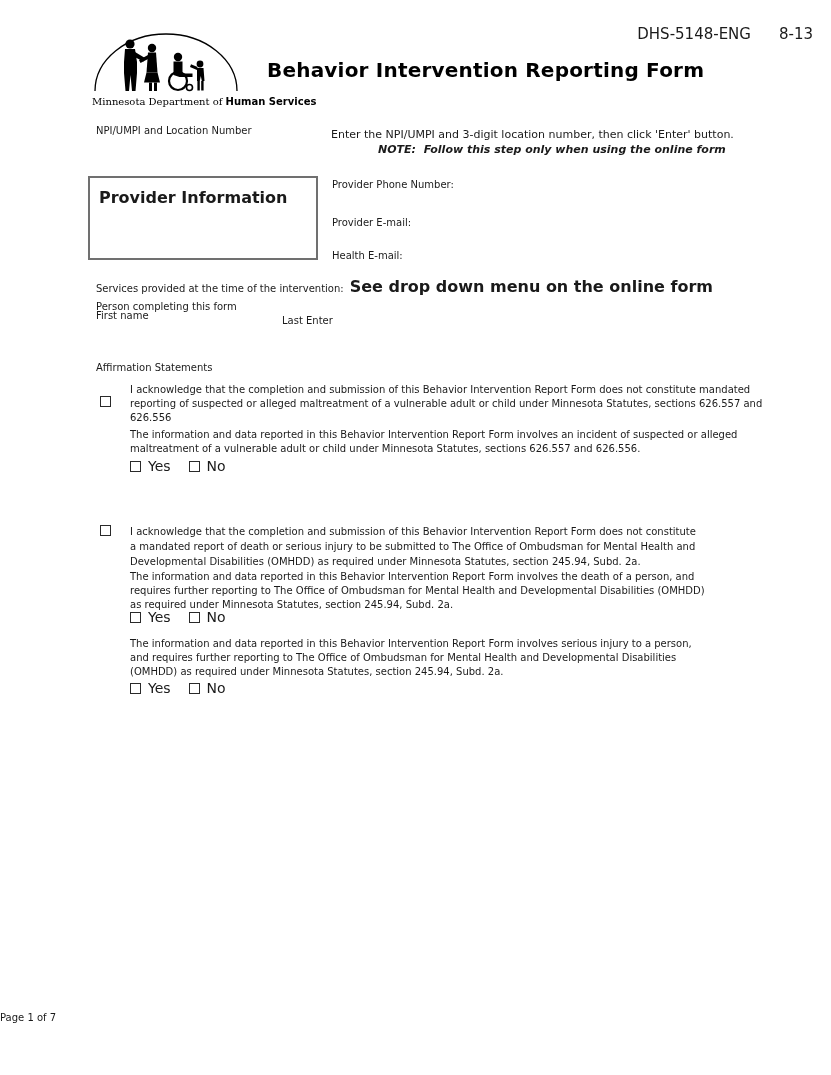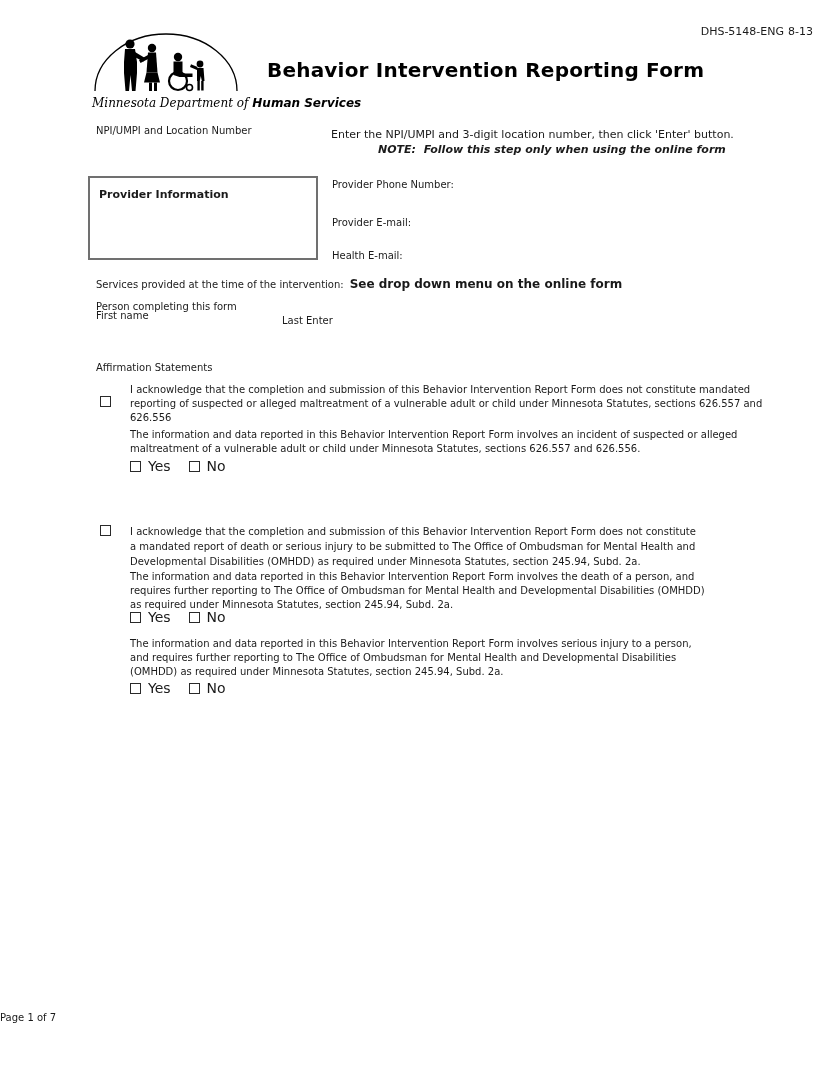--- a/index.html
+++ b/index.html
@@ -4,42 +4,42 @@
 <style>
   html,body{margin:0;padding:0;background:#fff;}
   .page{
     position:relative;width:831px;height:1075px;background:#ffffff;
     font-family:"DejaVu Sans","Liberation Sans",sans-serif;color:#1a1a1a;
     overflow:hidden;
   }
   .abs{position:absolute;}
   .para{font-size:10px;line-height:14px;white-space:pre-line;}
   .title{font-size:20px;font-weight:bold;color:#000;letter-spacing:.2px;white-space:nowrap;}
-  .formcode{font-size:11px;display:flex;gap:4px;white-space:nowrap;}
+  .formcode{font-size:15px;display:flex;gap:28px;white-space:nowrap;}
   .instr{font-size:11px;line-height:15px;white-space:nowrap;}
   .instr .note{display:block;font-weight:bold;font-style:italic;padding-left:47px;white-space:pre;}
   .pbox{
     width:230px;height:84px;border:2px solid #707070;box-sizing:border-box;background:#fff;
   }
-  .pbox .pbox-label{font-size:11px;font-weight:bold;margin:10px 0 0 9px;}
+  .pbox .pbox-label{font-size:16px;font-weight:bold;margin:10px 0 0 9px;}
   .fieldlabel{font-size:10px;white-space:nowrap;}
   .svcline{font-size:10px;white-space:nowrap;}
-  .svcline .svcval{font-weight:bold;margin-left:6px;font-size:12px;}
+  .svcline .svcval{font-weight:bold;margin-left:6px;font-size:16px;}
   .secthead{font-size:10px;font-weight:normal;white-space:nowrap;}
   .cb{
     display:inline-block;width:11px;height:11px;border:1px solid #2a2a2a;
     background:#fff;box-sizing:border-box;flex:0 0 auto;
   }
   .yesno{display:flex;align-items:center;font-size:14px;}
   .yesno .cb{margin-right:7px;}
   .yesno .gap{width:18px;}
   .footer{font-size:10px;width:831px;text-align:left;}
   .logo-caption{
-    width:148px;text-align:left;font-size:12px;white-space:nowrap;
-    font-family:"DejaVu Serif","Liberation Serif",serif;color:#000;font-style:italic;
+    width:148px;text-align:left;font-size:10px;white-space:nowrap;
+    font-family:"DejaVu Serif","Liberation Serif",serif;color:#000;
   }
   .logo-caption .cap-bold{font-weight:bold;font-family:"DejaVu Sans","Liberation Sans",sans-serif;}
 </style>
 </head>
 <body>
 
 <div class="page">
 
   <div class="abs formcode" style="top:25px;right:18px;">
     <span>DHS-5148-ENG</span>

